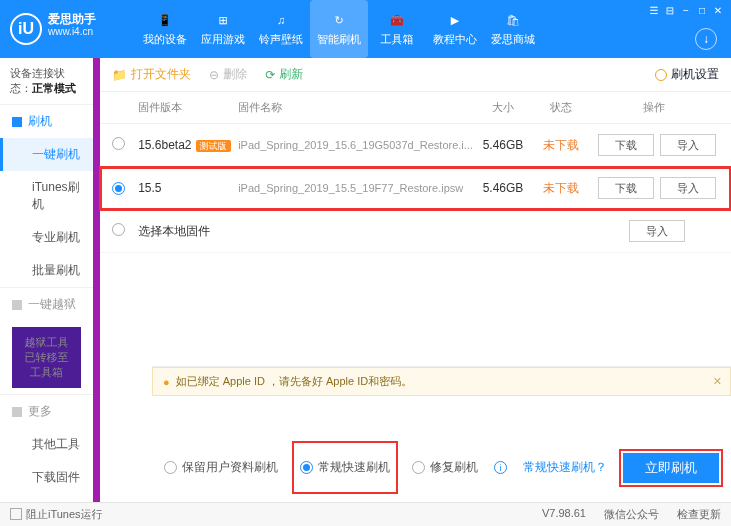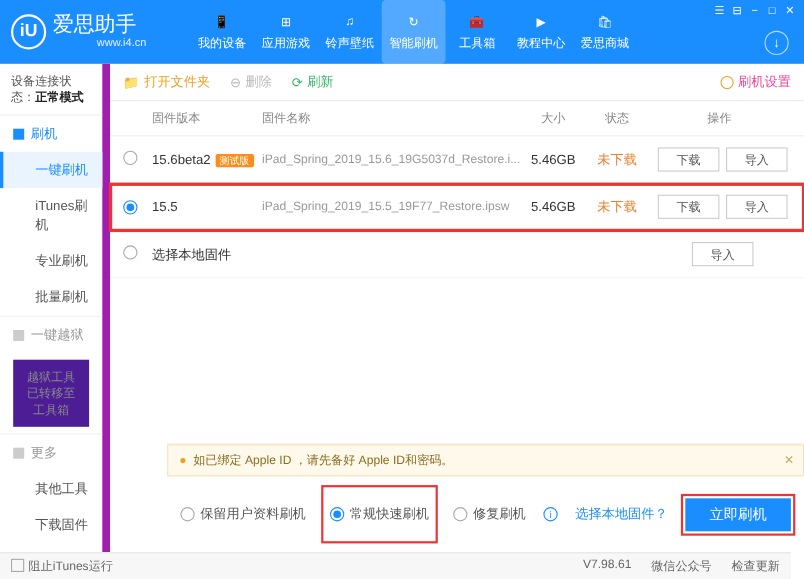--- a/index.html
+++ b/index.html
@@ -2,22 +2,22 @@
 <html><head>
 <meta charset="utf-8">
 <style>
 * { margin: 0; padding: 0; box-sizing: border-box; font-family: "Microsoft YaHei", Arial, sans-serif; }
 body { width: 731px; height: 526px; background: #fff; font-size: 12px; color: #333; overflow: hidden; }
 
 .titlebar { height: 58px; background: linear-gradient(#1a8dff, #1a8dff); display: flex; align-items: center; padding: 0 10px; position: relative; }
 .logo { display: flex; align-items: flex-start; gap: 6px; color: #fff; }
 .logo-badge { width: 32px; height: 32px; border: 2px solid #fff; border-radius: 50%; display: flex; align-items: center; justify-content: center; font-weight: bold; font-size: 16px; }
 .logo-text { display: flex; flex-direction: column; line-height: 1.1; }
-.logo-text .cn { font-size: 19px; font-weight: 400; }
-.logo-text .url { font-size: 10px; opacity: .9; margin-left: 40px; }
+.logo-text .cn { font-size: 12px; font-weight: 700; }
+.logo-text .url { font-size: 10px; opacity: .9; }
 .nav { display: flex; margin-left: 40px; height: 100%; }
 .nav-item { width: 58px; display: flex; flex-direction: column; align-items: center; justify-content: center; color: #fff; font-size: 11px; gap: 3px; cursor: pointer; }
 .nav-item.active { background: rgba(255,255,255,.25); border-radius: 4px; }
 .nav-icon { width: 18px; height: 18px; display: flex; align-items: center; justify-content: center; }
 .win-ctrl { position: absolute; top: 4px; right: 6px; display: flex; gap: 2px; }
 .win-btn { width: 14px; height: 12px; color: #fff; font-size: 10px; display: flex; align-items: center; justify-content: center; cursor: pointer; }
 .dl-circle { position: absolute; right: 14px; bottom: 8px; width: 22px; height: 22px; border: 1.5px solid rgba(255,255,255,.7); border-radius: 50%; display: flex; align-items: center; justify-content: center; color: #fff; }
 
 .body { display: flex; height: calc(100% - 58px - 24px); }
 .sidebar { width: 152px; border-right: 7px solid #a21caf; display: flex; flex-direction: column; }
@@ -30,21 +30,21 @@
 .side-head.muted .sq { background: #ccc; }
 .side-item { padding: 8px 12px 8px 32px; color: #555; cursor: pointer; font-size: 12px; }
 .side-item.active { background: #eaf4ff; color: #1a8dff; border-left: 3px solid #1a8dff; padding-left: 29px; }
 .side-note { margin: 6px 12px; padding: 8px; background: #4c1d95; color: #888; font-size: 11px; text-align: center; }
 
 .main { flex: 1; display: flex; flex-direction: column; position: relative; }
 .toolbar { height: 34px; display: flex; align-items: center; padding: 0 12px; gap: 18px; border-bottom: 1px solid #eee; font-size: 12px; }
 .tb-item { display: flex; align-items: center; gap: 4px; cursor: pointer; }
 .tb-item.muted { color: #bbb; }
 .tb-item.orange { color: #f0a020; }
-.tb-right { margin-left: auto; color: #ec4899; display: flex; align-items: center; gap: 4px; }
+.tb-right { margin-left: auto; color: #0f172a; display: flex; align-items: center; gap: 4px; }
 .gear { width: 12px; height: 12px; border: 1.5px solid #f0a020; border-radius: 50%; position: relative; }
 
 .thead { display: flex; padding: 8px 12px; color: #888; font-size: 11px; border-bottom: 1px solid #f0f0f0; }
 .col-radio { width: 26px; }
 .col-ver { width: 100px; }
 .col-name { flex: 1; }
 .col-size { width: 60px; text-align: center; }
 .col-status { width: 56px; text-align: center; }
 .col-ops { width: 130px; text-align: center; }
 
@@ -54,28 +54,28 @@
 .radio.checked { border-color: #1a8dff; }
 .radio.checked::after { content: ""; width: 7px; height: 7px; background: #1a8dff; border-radius: 50%; }
 .beta-tag { background: #ff8c1a; color: #fff; font-size: 9px; padding: 1px 4px; border-radius: 2px; margin-left: 4px; }
 .fw-name { color: #999; font-size: 11px; white-space: nowrap; overflow: hidden; text-overflow: ellipsis; }
 .status-undl { color: #f08030; }
 .op-btn { border: 1px solid #ccc; background: #fff; height: 22px; width: 56px; font-size: 11px; color: #555; cursor: pointer; margin-left: 6px; }
 
 .footer-panel { position: fixed; left: 152px; right: 0; bottom: 24px; background: #fff; border-top: 1px solid #eee; }
 .warn-bar { background: #fff9ec; border: 1px solid #f5e3b8; padding: 6px 10px; display: flex; align-items: center; gap: 6px; font-size: 11px; color: #8a6d1f; position: relative; }
 .warn-bar .x { position: absolute; right: 8px; color: #c9b06a; cursor: pointer; }
-.mode-row { display: flex; align-items: center; padding: 10px 12px; gap: 16px; font-size: 12px; }
+.mode-row { display: flex; align-items: center; padding: 10px 12px; gap: 16px; font-size: 12px; margin-top: 37px; }
 .mode-opt { display: flex; align-items: center; gap: 5px; color: #555; cursor: pointer; }
 .mode-opt.boxed { outline: 2px solid #e33; padding: 16px 6px; }
 .link { color: #1a8dff; cursor: pointer; }
 .info-i { width: 13px; height: 13px; border: 1.2px solid #1a8dff; border-radius: 50%; color: #1a8dff; font-size: 9px; display: inline-flex; align-items: center; justify-content: center; }
 .flash-btn { margin-left: auto; background: #1a8dff; color: #fff; border: none; height: 30px; width: 96px; font-size: 13px; cursor: pointer; outline: 2px solid #e33; outline-offset: 2px; }
 
-.statusbar { position: fixed; bottom: 0; left: 0; right: 12px; height: 24px; background: #f7f7f7; border-top: 1px solid #e5e5e5; display: flex; align-items: center; padding: 0 10px; font-size: 11px; color: #666; gap: 20px; }
+.statusbar { position: fixed; bottom: 0; left: 0; right: 0; height: 24px; background: #f7f7f7; border-top: 1px solid #e5e5e5; display: flex; align-items: center; padding: 0 10px; font-size: 11px; color: #666; gap: 20px; }
 .statusbar .right { margin-left: auto; display: flex; gap: 18px; }
 .chk { width: 12px; height: 12px; border: 1px solid #aaa; display: inline-block; vertical-align: -2px; margin-right: 4px; }
 </style>
 </head>
 <body>
 
 <div class="titlebar">
   <div class="logo">
     <div class="logo-badge">iU</div>
     <div class="logo-text">
@@ -227,21 +227,21 @@
           </label>
         <label class="mode-opt boxed">
             <span class="radio checked"></span>
             <span>常规快速刷机</span>
           </label>
         <label class="mode-opt">
             <span class="radio"></span>
             <span>修复刷机</span>
           </label>
         <span class="info-i">i</span>
-        <span class="link">选择本地固件？</span>
+        <span class="link">常规快速刷机？</span>
         <button class="flash-btn">立即刷机</button>
       </div>
     </div>
   </div>
 </div>
 
 <div class="statusbar">
   <label><span class="chk"></span><span>阻止iTunes运行</span></label>
   <div class="right">
     <span>V7.98.61</span>

